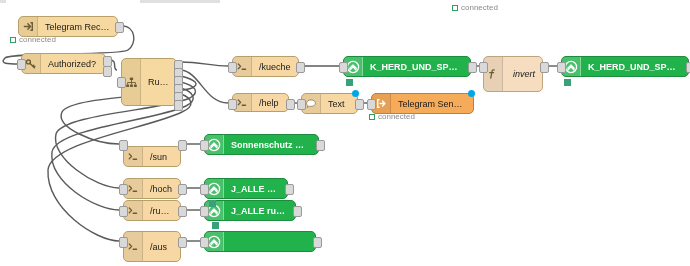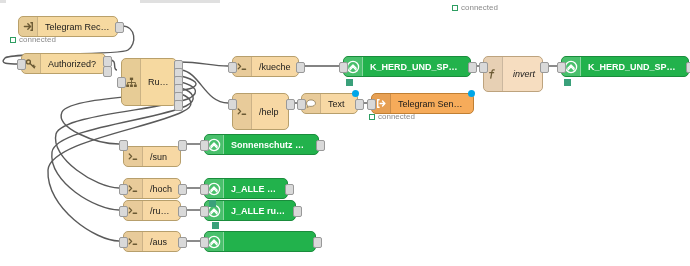--- a/index.html
+++ b/index.html
@@ -230,21 +230,21 @@
           <svg width="14" height="14" viewBox="0 0 16 16">
             <circle cx="8" cy="8" r="6.4" fill="none" stroke="#ffffff" stroke-width="1.5"></circle>
             <path d="M4.4 9.3L8 5.6l3.6 3.7" fill="none" stroke="#ffffff" stroke-width="1.6" stroke-linecap="round" stroke-linejoin="round"></path>
             <path d="M4.4 11.4L8 7.7l3.6 3.7" fill="none" stroke="#ffffff" stroke-width="1.6" stroke-linecap="round" stroke-linejoin="round"></path>
           </svg>
         </div>
         <div class="lbl" style="font-weight: 600;">K_HERD_UND_SPUELE</div>
       </div>
       <div class="port" style="left: 557px; top: 61.5px;"></div>
       <div class="port" style="left: 686px; top: 61.5px;"></div>
-      <div class="node command" style="left: 232px; top: 93px; width: 57px; height: 37px;">
+      <div class="node command" style="left: 232px; top: 93px; width: 57px; height: 19px;">
         <div class="ico">
           <svg width="12" height="12" viewBox="0 0 16 16">
             <path d="M3 4l3.2 3.2L3 10.4" fill="none" stroke="#6b5a34" stroke-width="1.7" stroke-linecap="round" stroke-linejoin="round"></path>
             <path d="M8.2 11h4.6" fill="none" stroke="#6b5a34" stroke-width="1.7" stroke-linecap="round"></path>
           </svg>
         </div>
         <div class="lbl">/help</div>
       </div>
       <div class="port" style="left: 228px; top: 98.5px;"></div>
       <div class="port" style="left: 286px; top: 98.5px;"></div>
@@ -330,21 +330,21 @@
           <svg width="14" height="14" viewBox="0 0 16 16">
             <circle cx="8" cy="8" r="6.4" fill="none" stroke="#ffffff" stroke-width="1.5"></circle>
             <path d="M4.4 9.3L8 5.6l3.6 3.7" fill="none" stroke="#ffffff" stroke-width="1.6" stroke-linecap="round" stroke-linejoin="round"></path>
             <path d="M4.4 11.4L8 7.7l3.6 3.7" fill="none" stroke="#ffffff" stroke-width="1.6" stroke-linecap="round" stroke-linejoin="round"></path>
           </svg>
         </div>
         <div class="lbl" style="font-weight: 600;">J_ALLE runter</div>
       </div>
       <div class="port" style="left: 200px; top: 205.5px;"></div>
       <div class="port" style="left: 293px; top: 205.5px;"></div>
-      <div class="node command" style="left: 123px; top: 231px; width: 58px; height: 21px;">
+      <div class="node command" style="left: 123px; top: 231px; width: 58px; height: 31px;">
         <div class="ico">
           <svg width="12" height="12" viewBox="0 0 16 16">
             <path d="M3 4l3.2 3.2L3 10.4" fill="none" stroke="#6b5a34" stroke-width="1.7" stroke-linecap="round" stroke-linejoin="round"></path>
             <path d="M8.2 11h4.6" fill="none" stroke="#6b5a34" stroke-width="1.7" stroke-linecap="round"></path>
           </svg>
         </div>
         <div class="lbl">/aus</div>
       </div>
       <div class="port" style="left: 119px; top: 236.5px;"></div>
       <div class="port" style="left: 178px; top: 236.5px;"></div>

